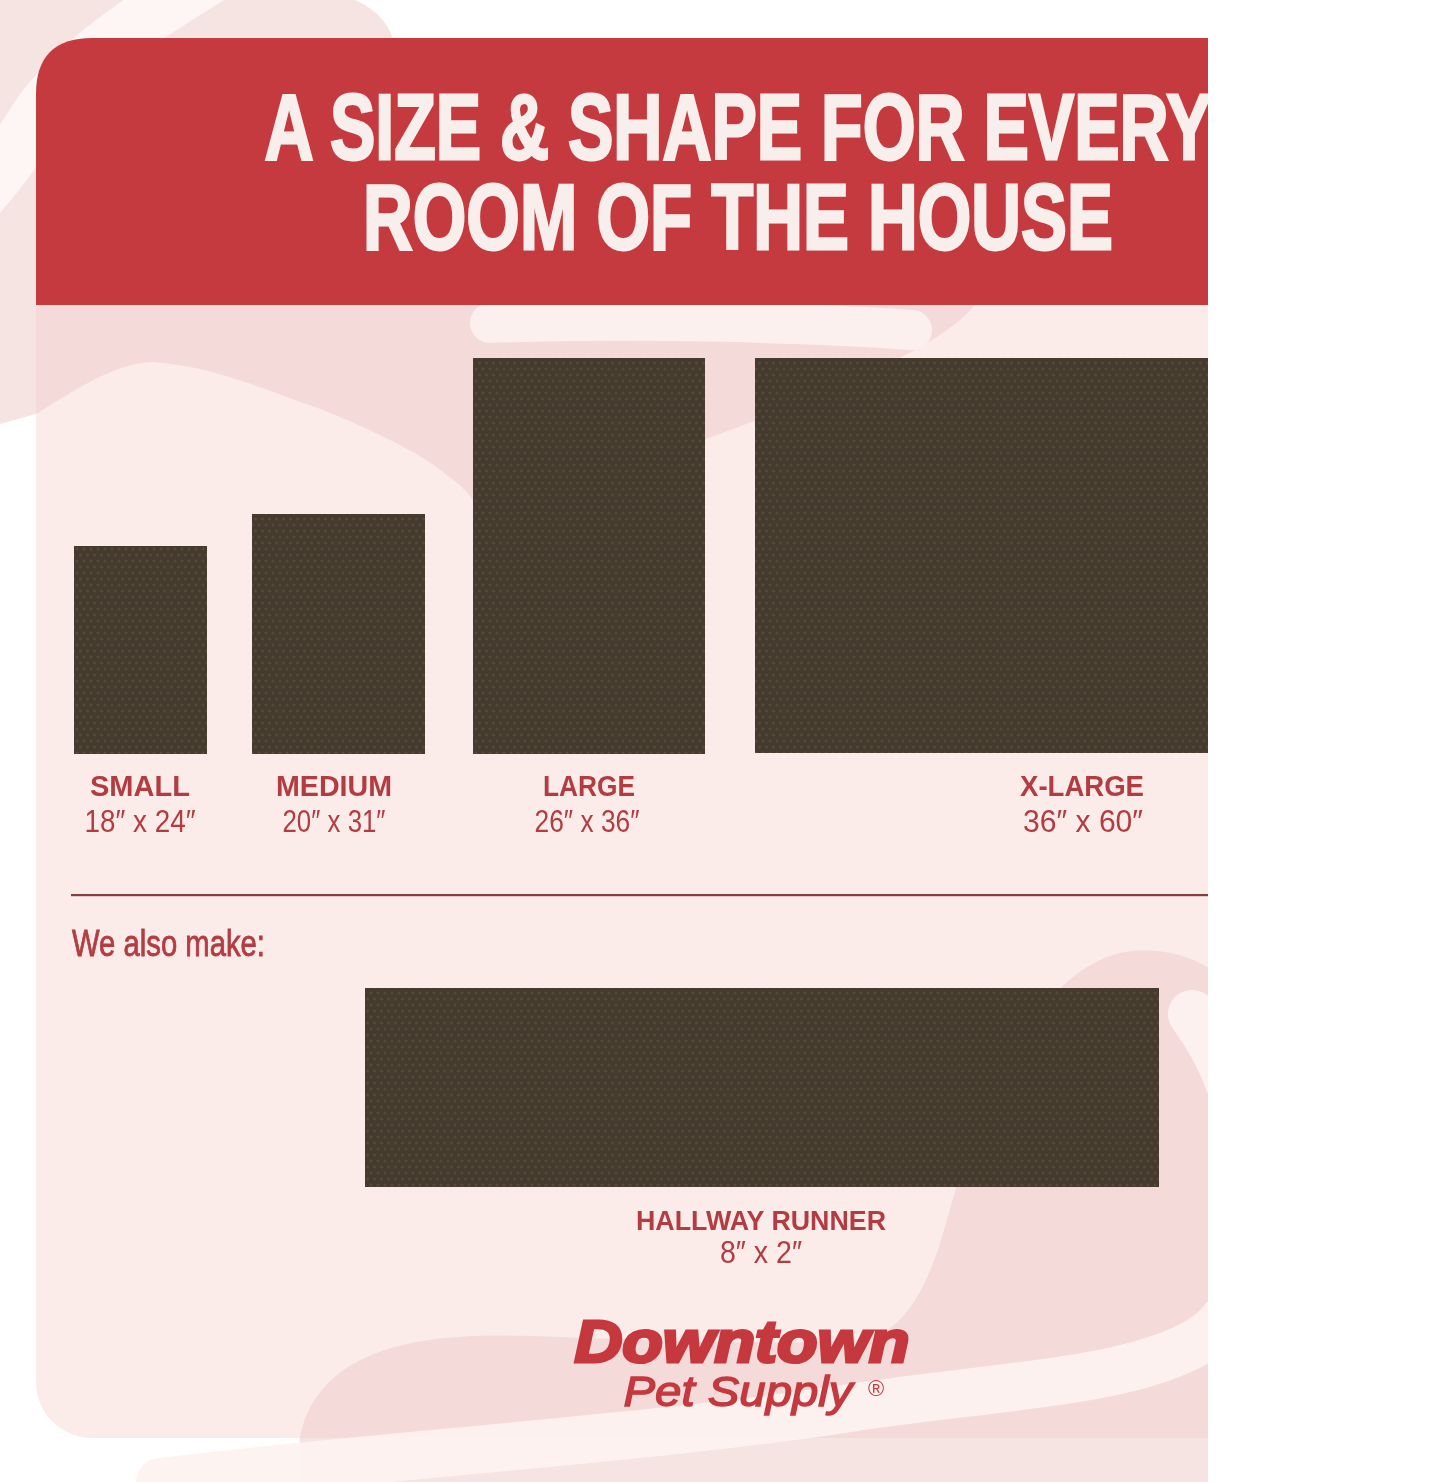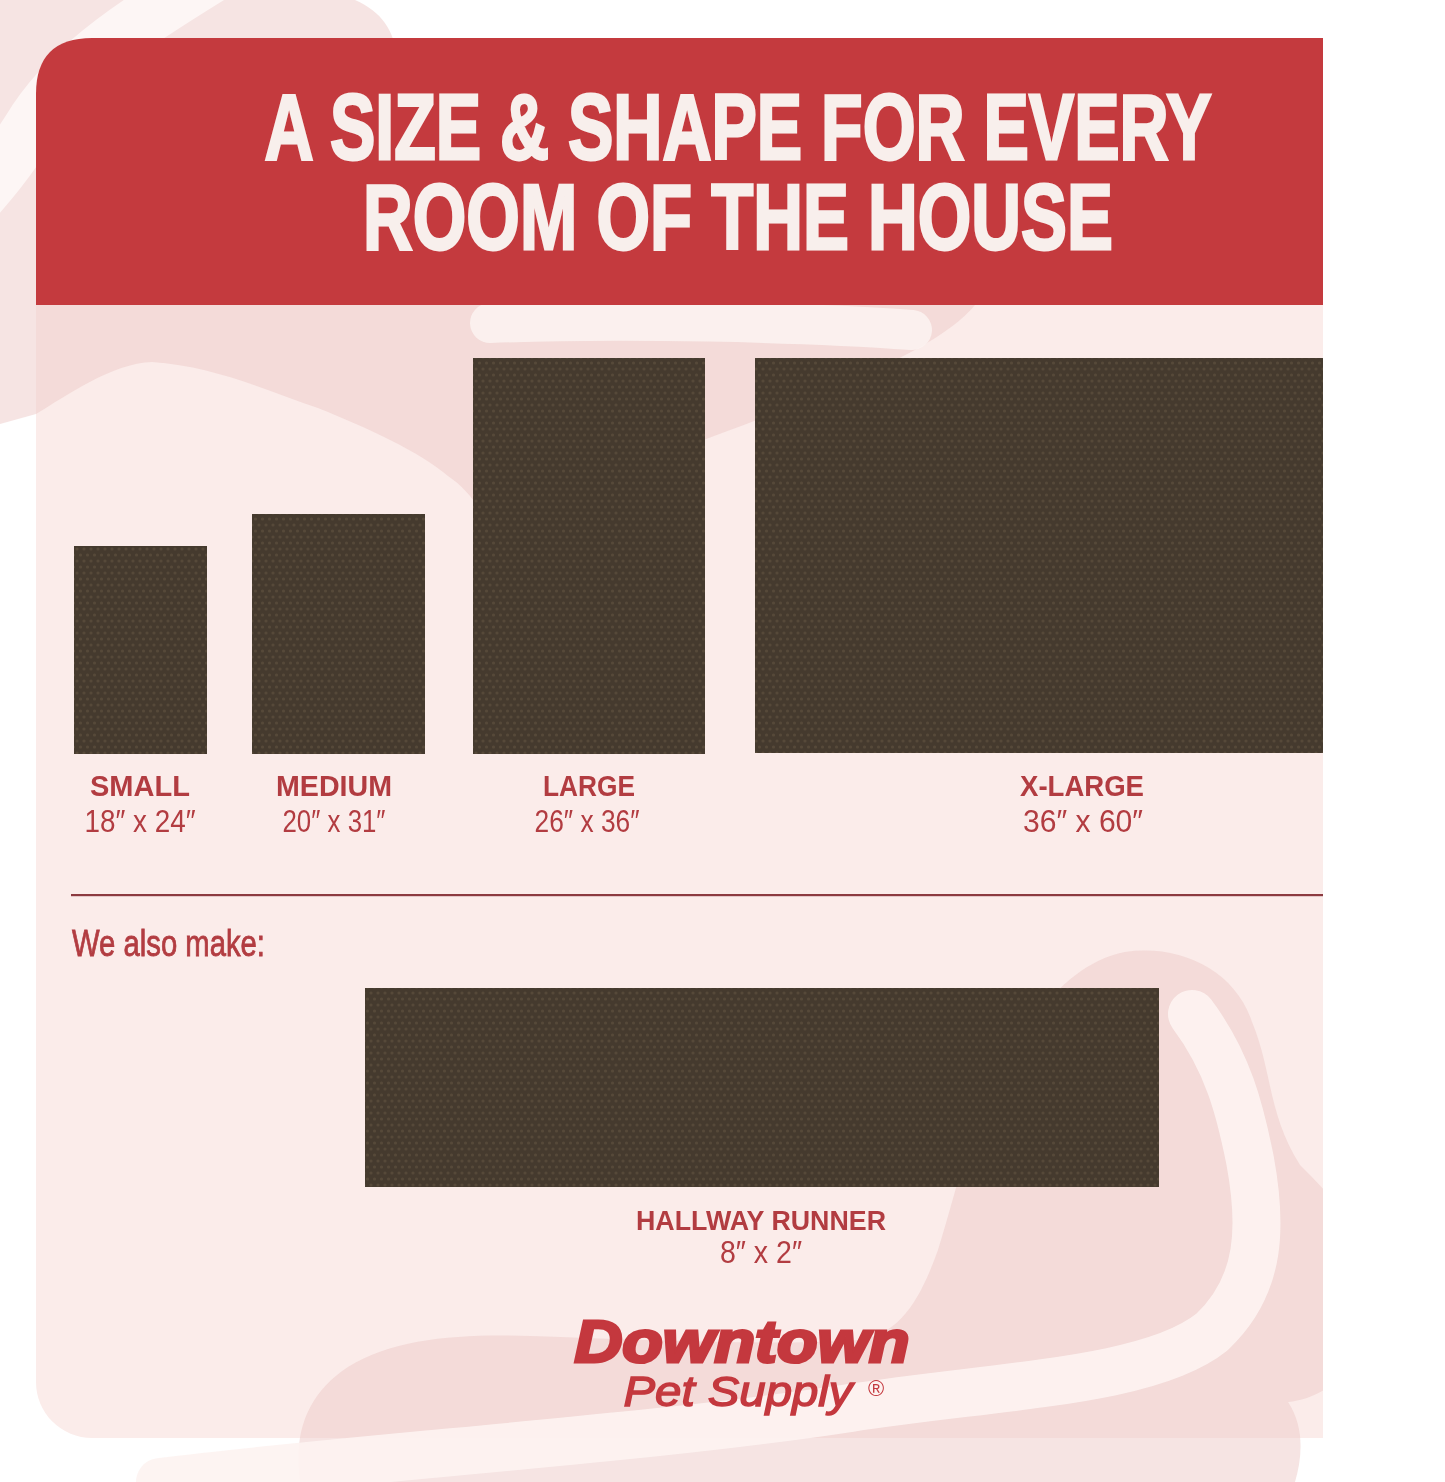--- a/index.html
+++ b/index.html
@@ -1,16 +1,16 @@
 <!DOCTYPE html>
 <html><head>
 <meta charset="utf-8">
 <style>
   html,body{margin:0;padding:0;background:#ffffff;}
-  .page{position:relative;width:1323px;height:1482px;overflow:hidden;font-family:"Liberation Sans",sans-serif;}
+  .page{position:relative;width:1208px;height:1482px;overflow:hidden;font-family:"Liberation Sans",sans-serif;}
   svg{display:block;}
 </style>
 </head>
 <body>
 <div class="page">
 <svg width="1445" height="1482" viewBox="0 0 1445 1482">
 <defs>
 <pattern id="mat" width="7" height="12" patternUnits="userSpaceOnUse">
   <rect x="0" y="0" width="7" height="12" fill="#453a2e"></rect>
   <circle cx="3.5" cy="3" r="1.55" fill="#564939"></circle>

